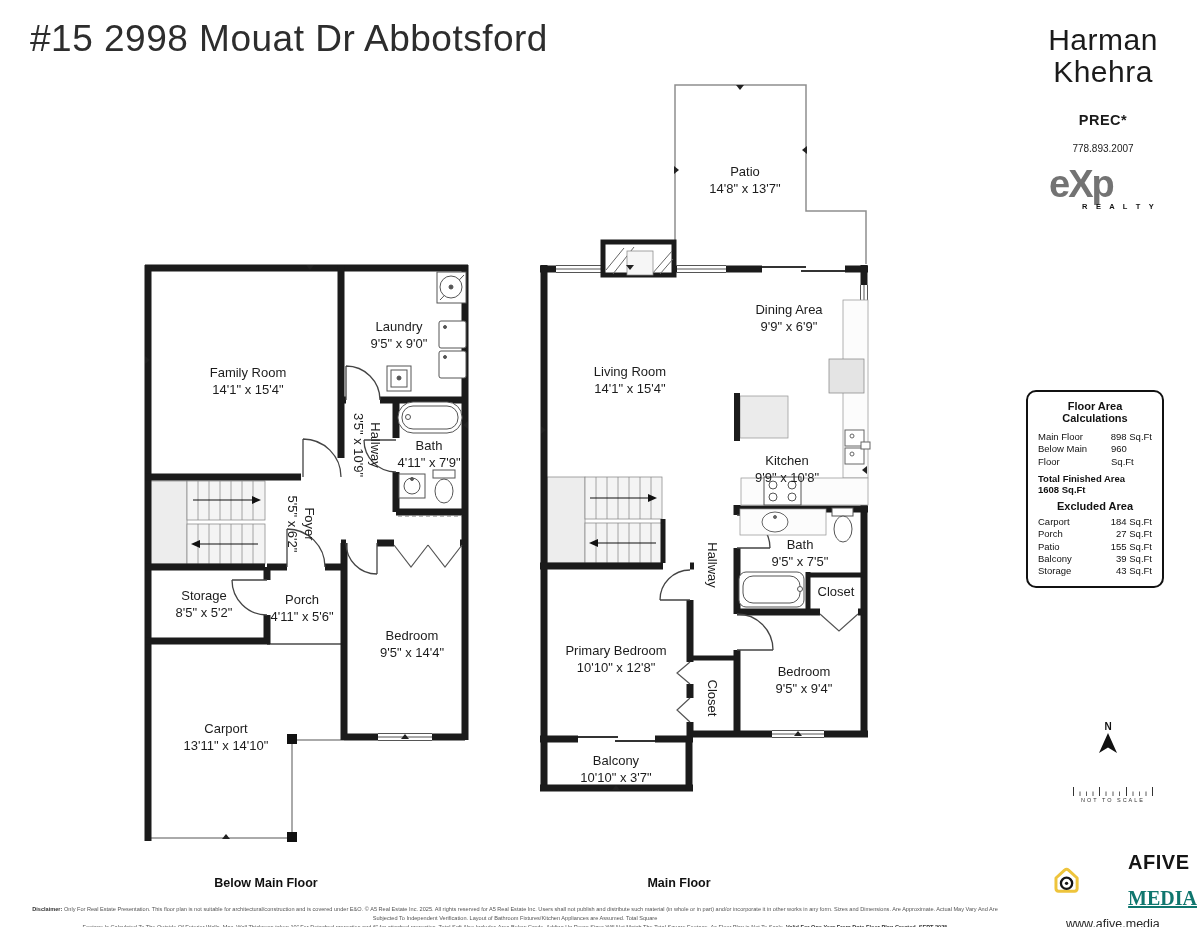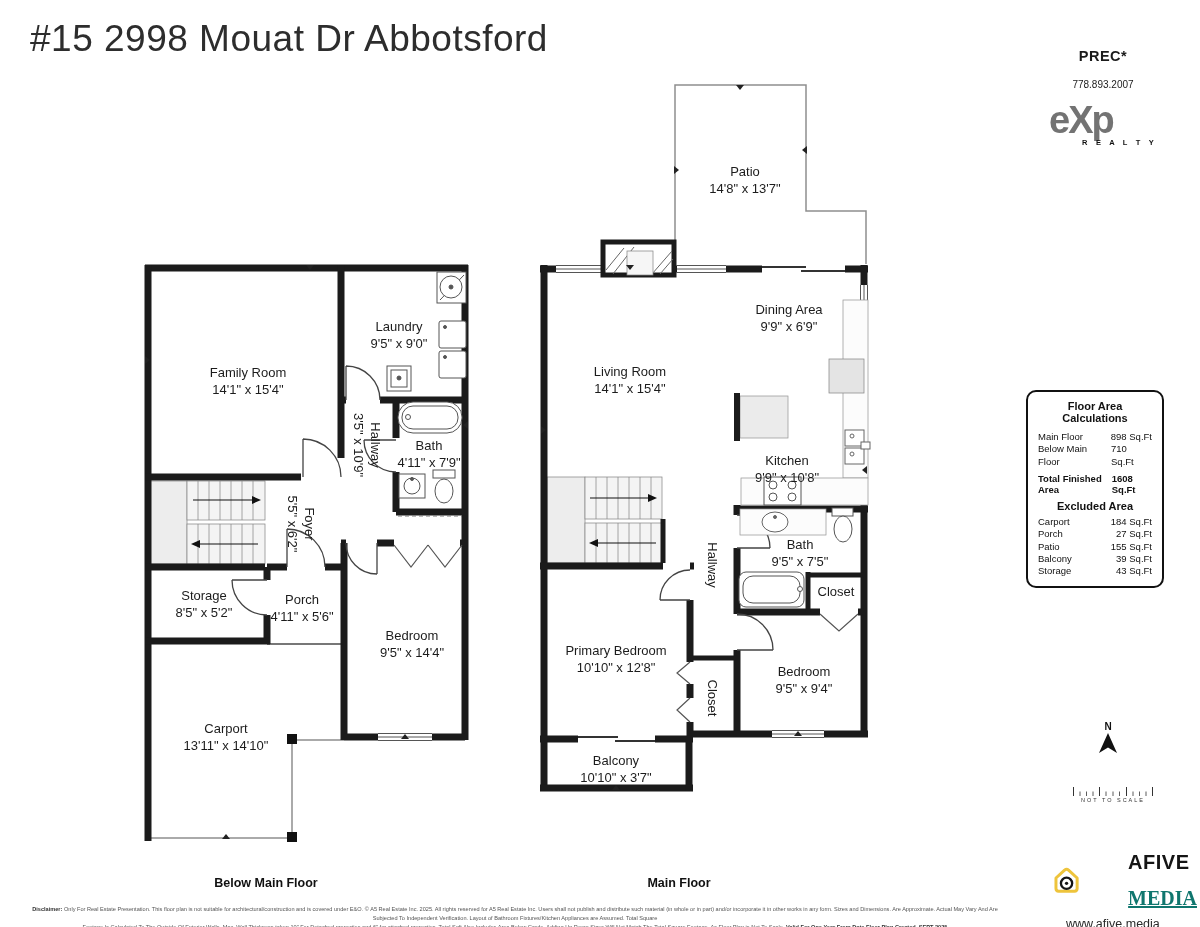--- a/index.html
+++ b/index.html
@@ -14,21 +14,21 @@
   .agent-phone{margin-top:15px;font-size:10px;}
   .exp{display:inline-block;text-align:left;margin-top:14px;}
   .exp-word{font-size:38px;font-weight:800;letter-spacing:-2px;line-height:.85;color:#737373;}
   .exp-sub{font-size:7.5px;font-weight:bold;letter-spacing:3.2px;margin-top:2px;margin-left:10px;color:#111;padding-left:23px;}
   .area-box{position:absolute;left:1026px;top:390px;width:138px;box-sizing:border-box;
             border:2.5px solid #111;border-radius:10px;padding:8px 10px 8px 10px;background:#fff;}
   .abox-title{font-size:11px;font-weight:bold;text-align:center;color:#111;}
   .abox-rows{margin-top:7px;}
   .abox-row{display:flex;justify-content:space-between;font-size:9.5px;line-height:1.3;color:#111;}
   .abox-total{display:flex;justify-content:space-between;font-size:9.5px;font-weight:bold;
-              margin:5px 0;color:#111;}
+              margin:5px 0;color:#111;flex-direction:column;}
   .abox-sub{font-size:11px;font-weight:bold;text-align:center;margin:2px 0 4px;color:#111;}
   .room-label{position:absolute;transform:translate(-50%,-50%);text-align:center;
               font-size:13px;line-height:1.3;white-space:nowrap;color:#1c1c1c;}
   .room-label.vert{transform:translate(-50%,-50%) rotate(90deg);}
   .floor-caption{position:absolute;transform:translateX(-50%);font-weight:bold;
                  font-size:12.5px;color:#111;}
   .compass{position:absolute;left:1092px;top:722px;width:32px;text-align:center;}
   .compass-n{font-size:10px;font-weight:bold;color:#111;line-height:1;}
   .scale{position:absolute;left:1068px;top:787px;width:90px;text-align:center;}
   .scale-text{font-size:5.5px;letter-spacing:2px;color:#333;margin-top:1px;white-space:nowrap;}
@@ -46,38 +46,42 @@
   .plan-svg{position:absolute;left:0;top:0;}
 </style>
 </head>
 <body>
 
 <div class="page">
 
   <div class="main-title">#15 2998 Mouat Dr Abbotsford</div>
 
   <div class="agent">
+    <div class="agent-name">
+      <div>Harman</div>
+      <div>Khehra</div>
+    </div>
     <div class="agent-prec">PREC*</div>
     <div class="agent-phone">778.893.2007</div>
     <div class="exp">
       <div class="exp-word">eXp</div>
       <div class="exp-sub">R E A L T Y</div>
     </div>
   </div>
 
   <div class="area-box">
     <div class="abox-title">Floor Area Calculations</div>
     <div class="abox-rows">
       <div class="abox-row">
         <span>Main Floor</span>
         <span>898 Sq.Ft</span>
       </div>
       <div class="abox-row">
         <span>Below Main Floor</span>
-        <span>710 Sq.Ft</span>
+        <span>960 Sq.Ft</span>
       </div>
     </div>
     <div class="abox-total">
       <span>Total Finished Area</span>
       <span>1608 Sq.Ft</span>
     </div>
     <div class="abox-sub">Excluded Area</div>
     <div class="abox-row">
       <span>Carport</span>
       <span>184 Sq.Ft</span>

